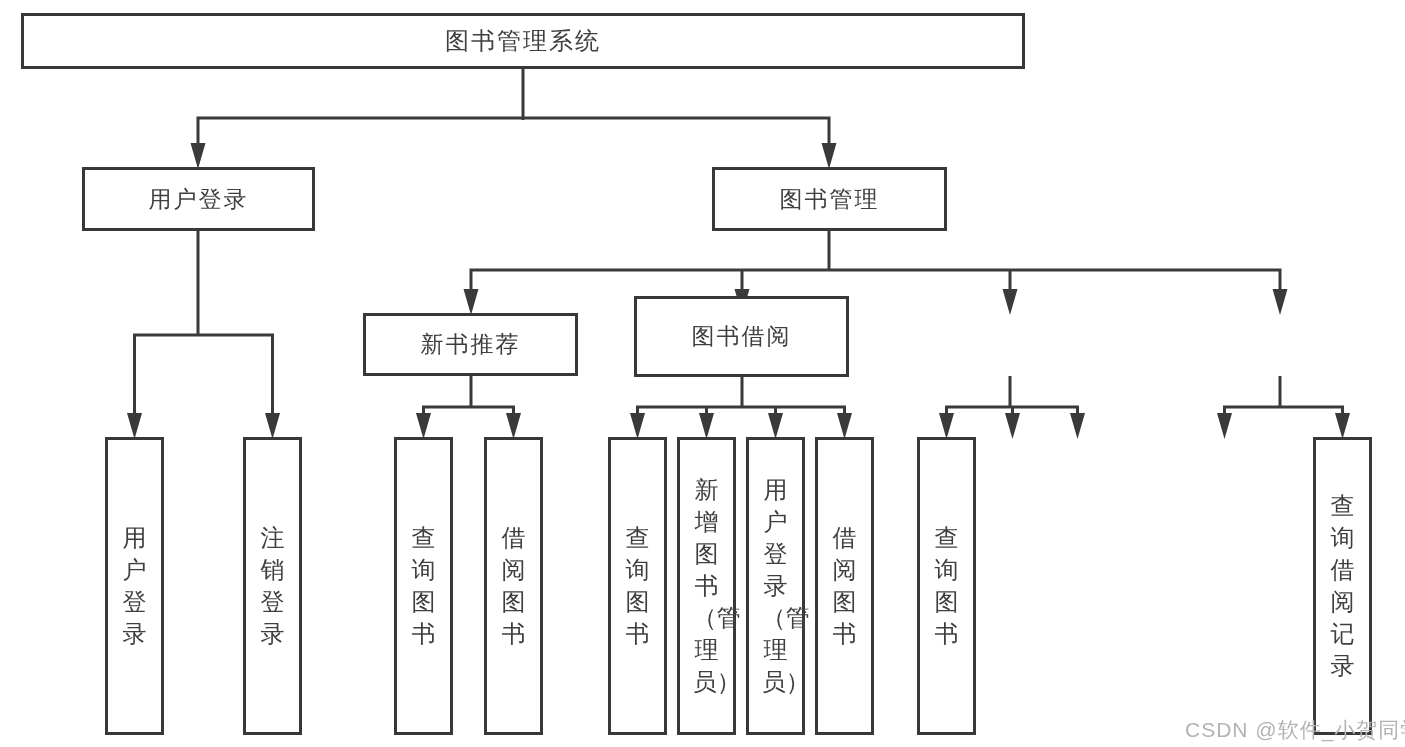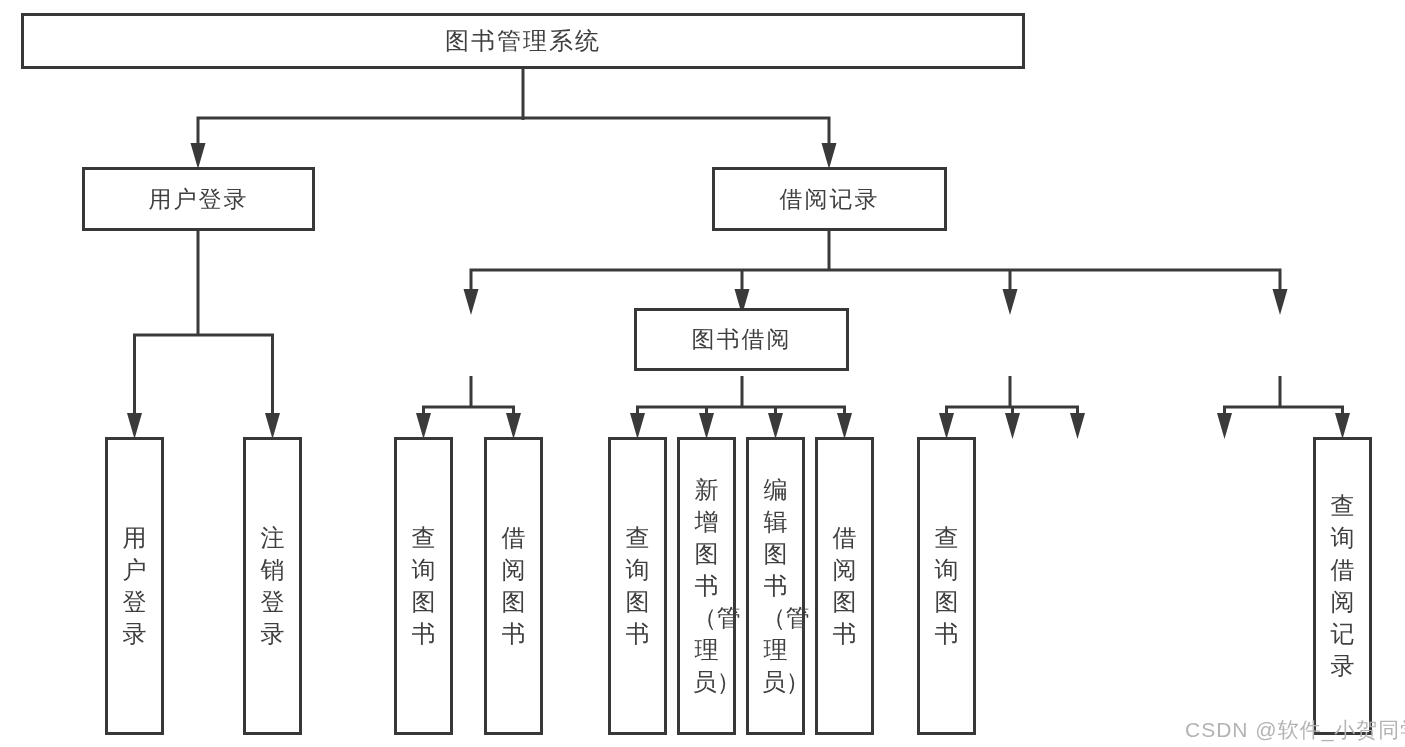--- a/index.html
+++ b/index.html
@@ -114,24 +114,27 @@
   </svg>
 
   <div class="node root" style="left:21px;top:13px;width:1004px;height:56px">
     <span class="hlabel">图书管理系统</span>
   </div>
 
   <div class="node lvl" style="left:82px;top:167px;width:233px;height:64px">
     <span class="hlabel">用户登录</span>
   </div>
   <div class="node lvl" style="left:712px;top:167px;width:235px;height:64px">
-    <span class="hlabel">借阅记录</span>
+    <span class="hlabel">图书管理</span>
   </div>
 
-  <div class="node lvl" style="left:634px;top:308px;width:215px;height:63px">
+  <div class="node lvl" style="left:363px;top:313px;width:215px;height:63px">
+    <span class="hlabel">新书推荐</span>
+  </div>
+  <div class="node lvl" style="left:634px;top:296px;width:215px;height:81px">
     <span class="hlabel">图书借阅</span>
   </div>
 
   <div class="node leaf" style="left:105px;top:437px">
     <span class="vlabel">用户登录</span>
   </div>
   <div class="node leaf" style="left:243px;top:437px">
     <span class="vlabel">注销登录</span>
   </div>
 
@@ -142,21 +145,21 @@
     <span class="vlabel">借阅图书</span>
   </div>
 
   <div class="node leaf" style="left:608px;top:437px">
     <span class="vlabel">查询图书</span>
   </div>
   <div class="node leaf" style="left:677px;top:437px">
     <span class="vlabel">新增图书（管理员）</span>
   </div>
   <div class="node leaf" style="left:746px;top:437px">
-    <span class="vlabel">编辑图书（管理员）</span>
+    <span class="vlabel">用户登录（管理员）</span>
   </div>
   <div class="node leaf" style="left:815px;top:437px">
     <span class="vlabel">借阅图书</span>
   </div>
 
   <div class="node leaf" style="left:917px;top:437px">
     <span class="vlabel">查询图书</span>
   </div>
 
   <div class="node leaf" style="left:1313px;top:437px">

